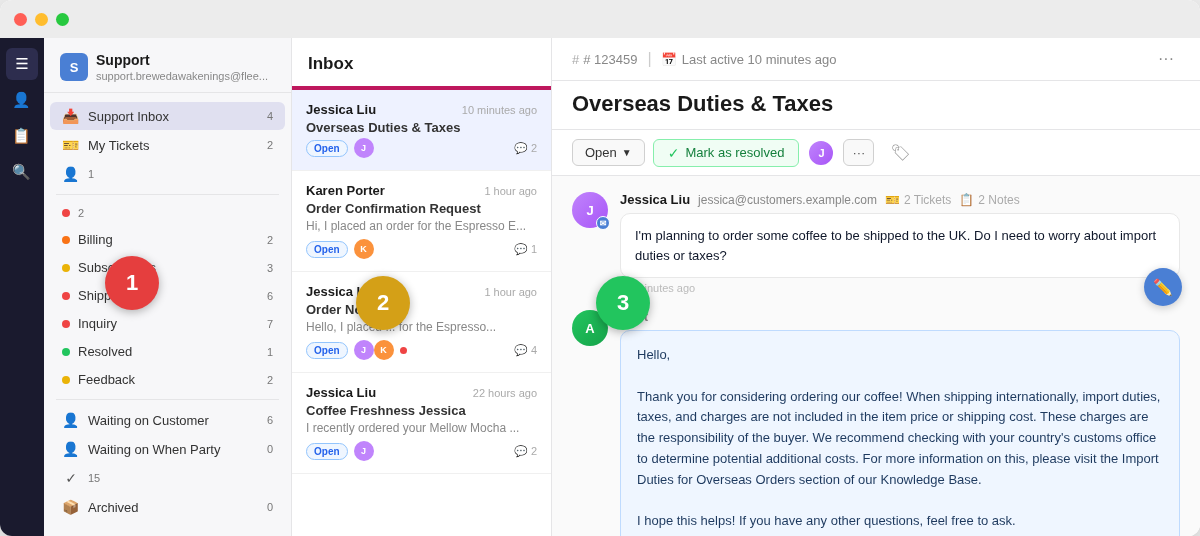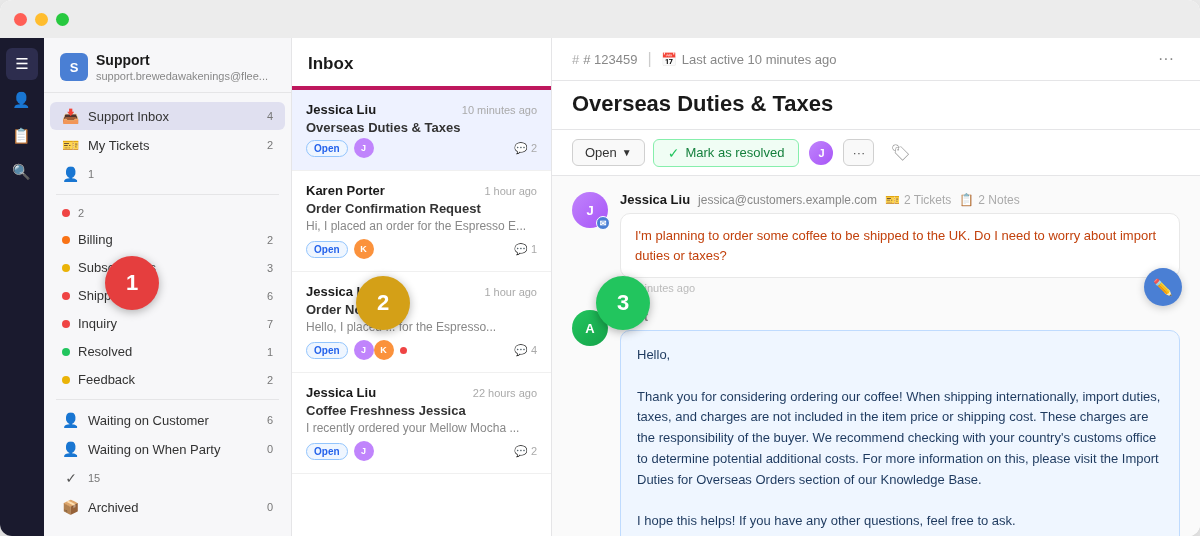--- a/index.html
+++ b/index.html
@@ -264,21 +264,21 @@
     .msg-body { flex: 1; }
     .msg-header { display: flex; align-items: center; gap: 8px; margin-bottom: 6px; flex-wrap: wrap; }
     .msg-name { font-size: 13px; font-weight: 600; color: #1a1a1a; }
     .msg-email { font-size: 12px; color: #888; }
     .msg-meta { font-size: 12px; color: #aaa; display: flex; align-items: center; gap: 4px; }
     .msg-bubble {
       background: #fff;
       border-radius: 10px;
       padding: 12px 14px;
       font-size: 13px;
-      color: #c2410c;
+      color: #0f172a;
       line-height: 1.5;
       border: 1px solid #e8e8e8;
       display: inline-block;
       max-width: 100%;
     }
     .msg-time { font-size: 11px; color: #bbb; margin-top: 4px; }
 
     .draft-block {
       display: flex; gap: 12px;
       margin-bottom: 16px;

